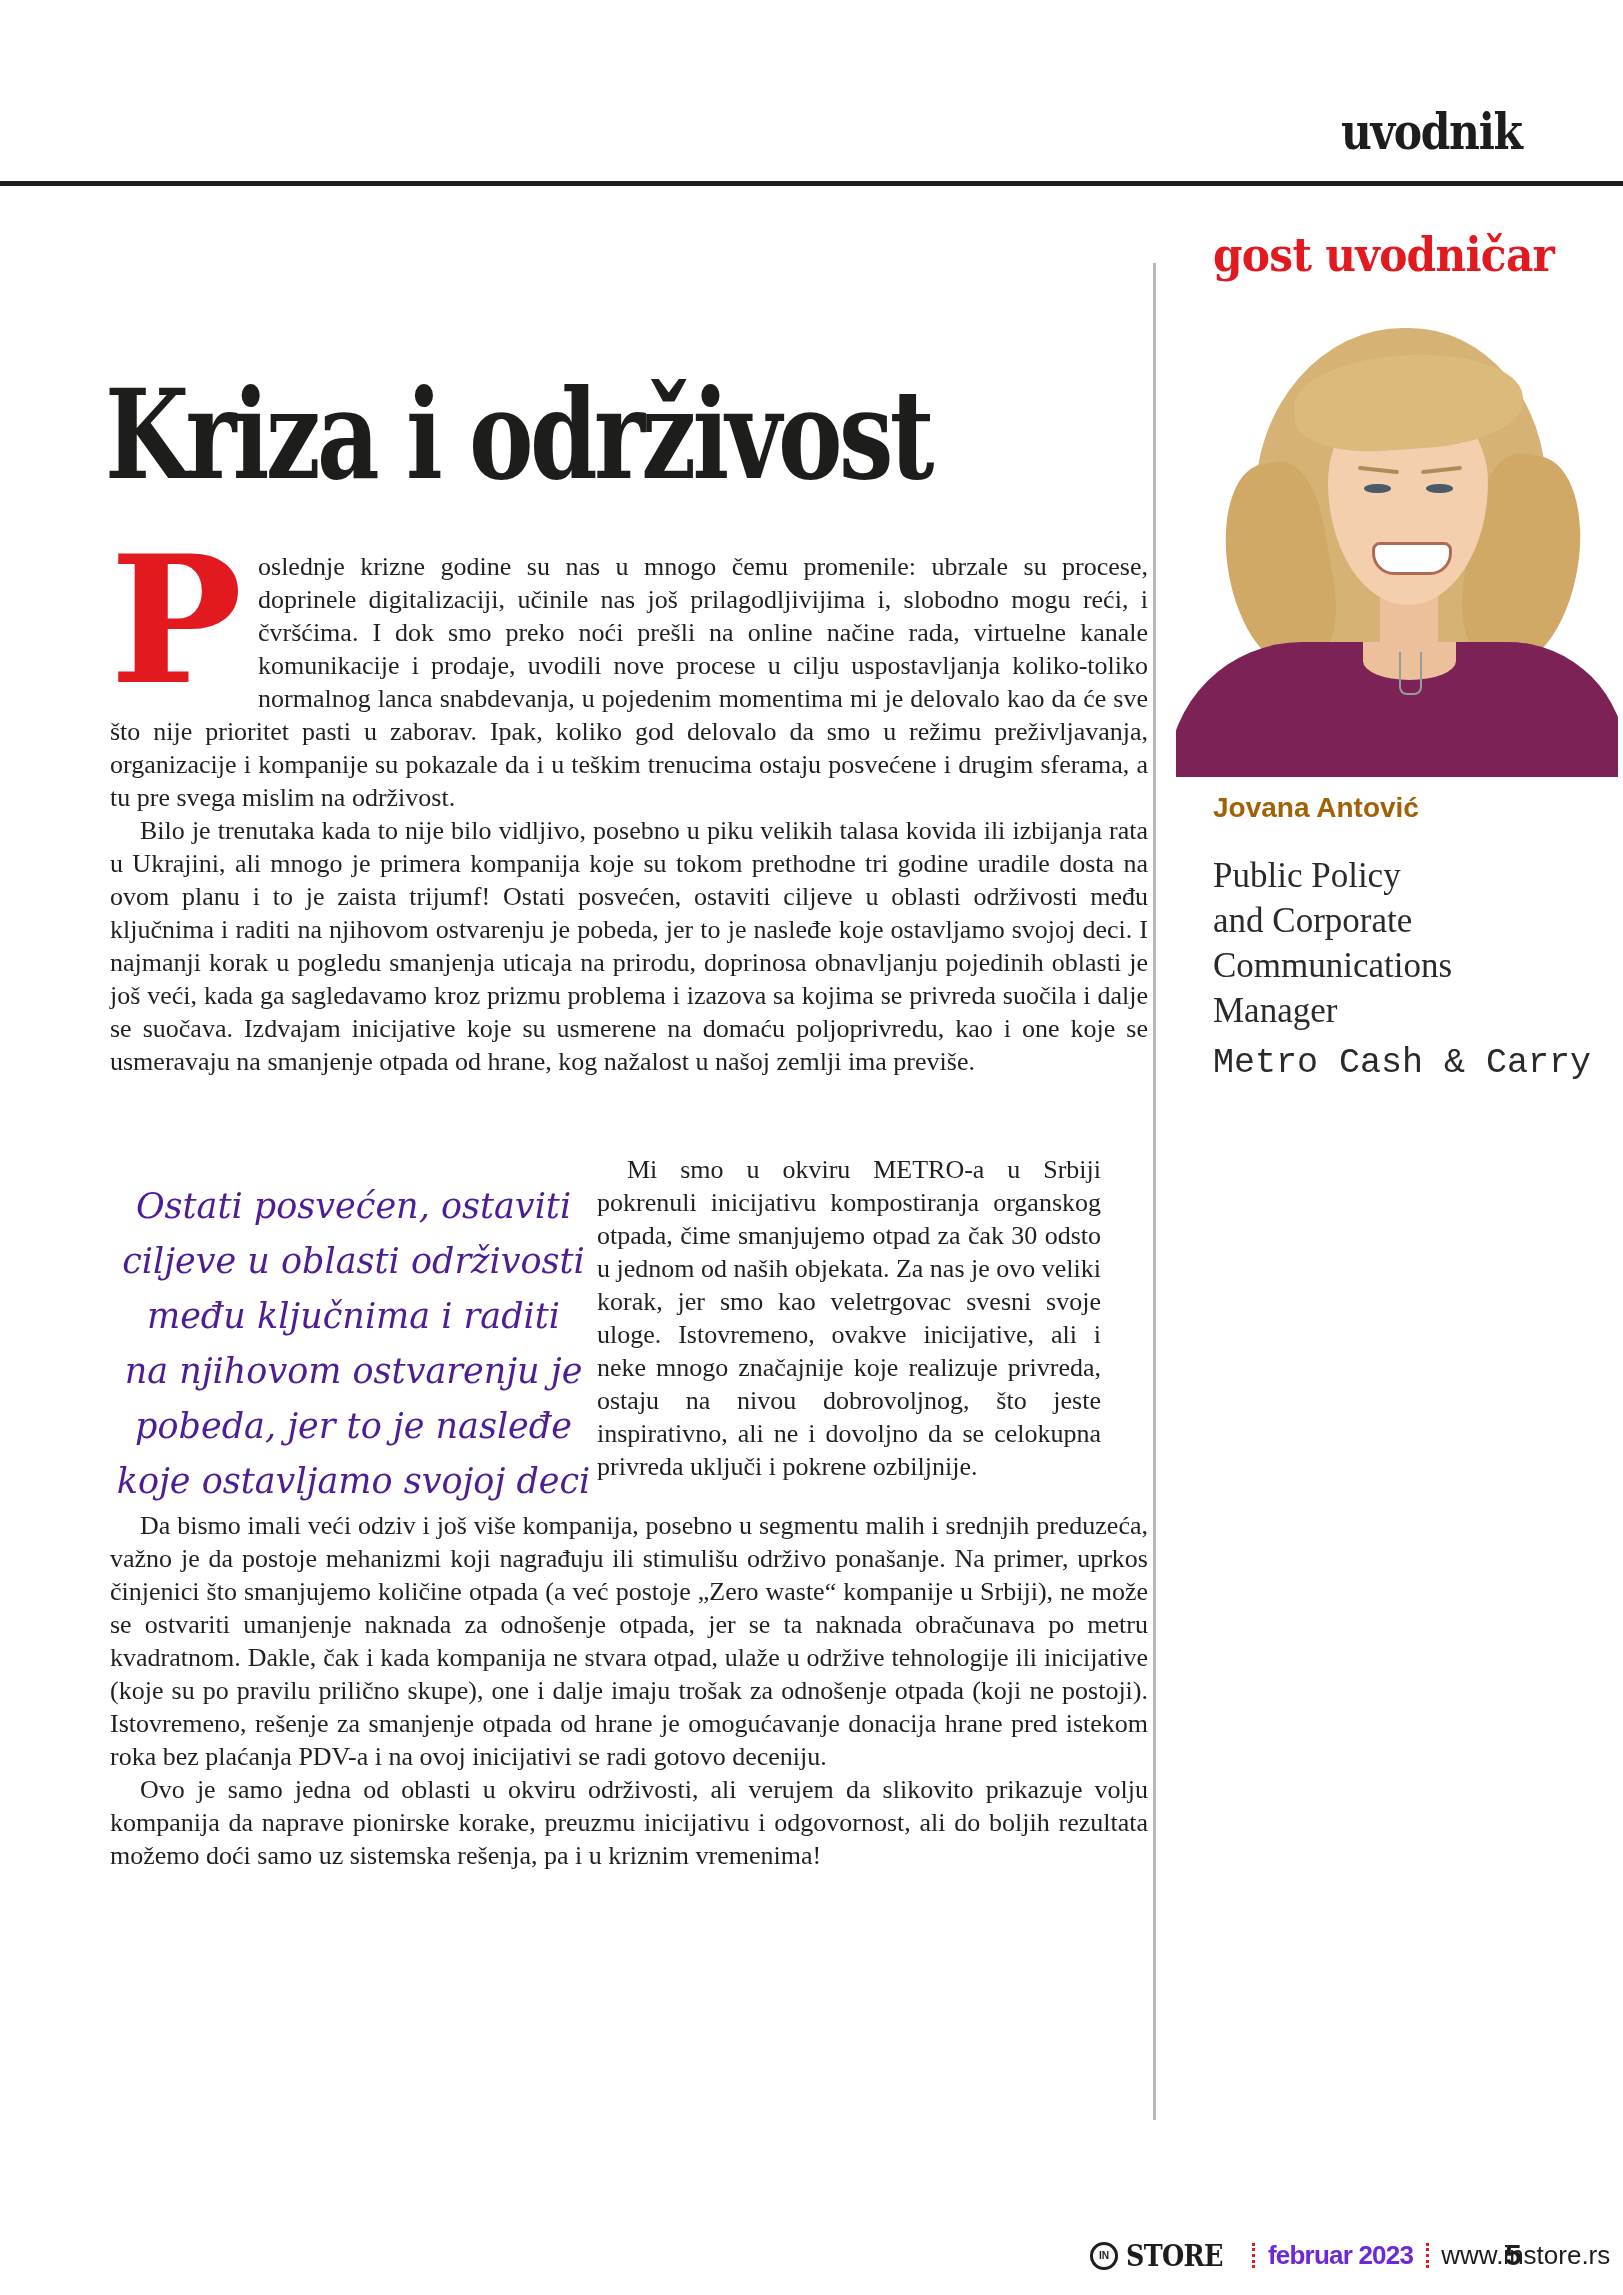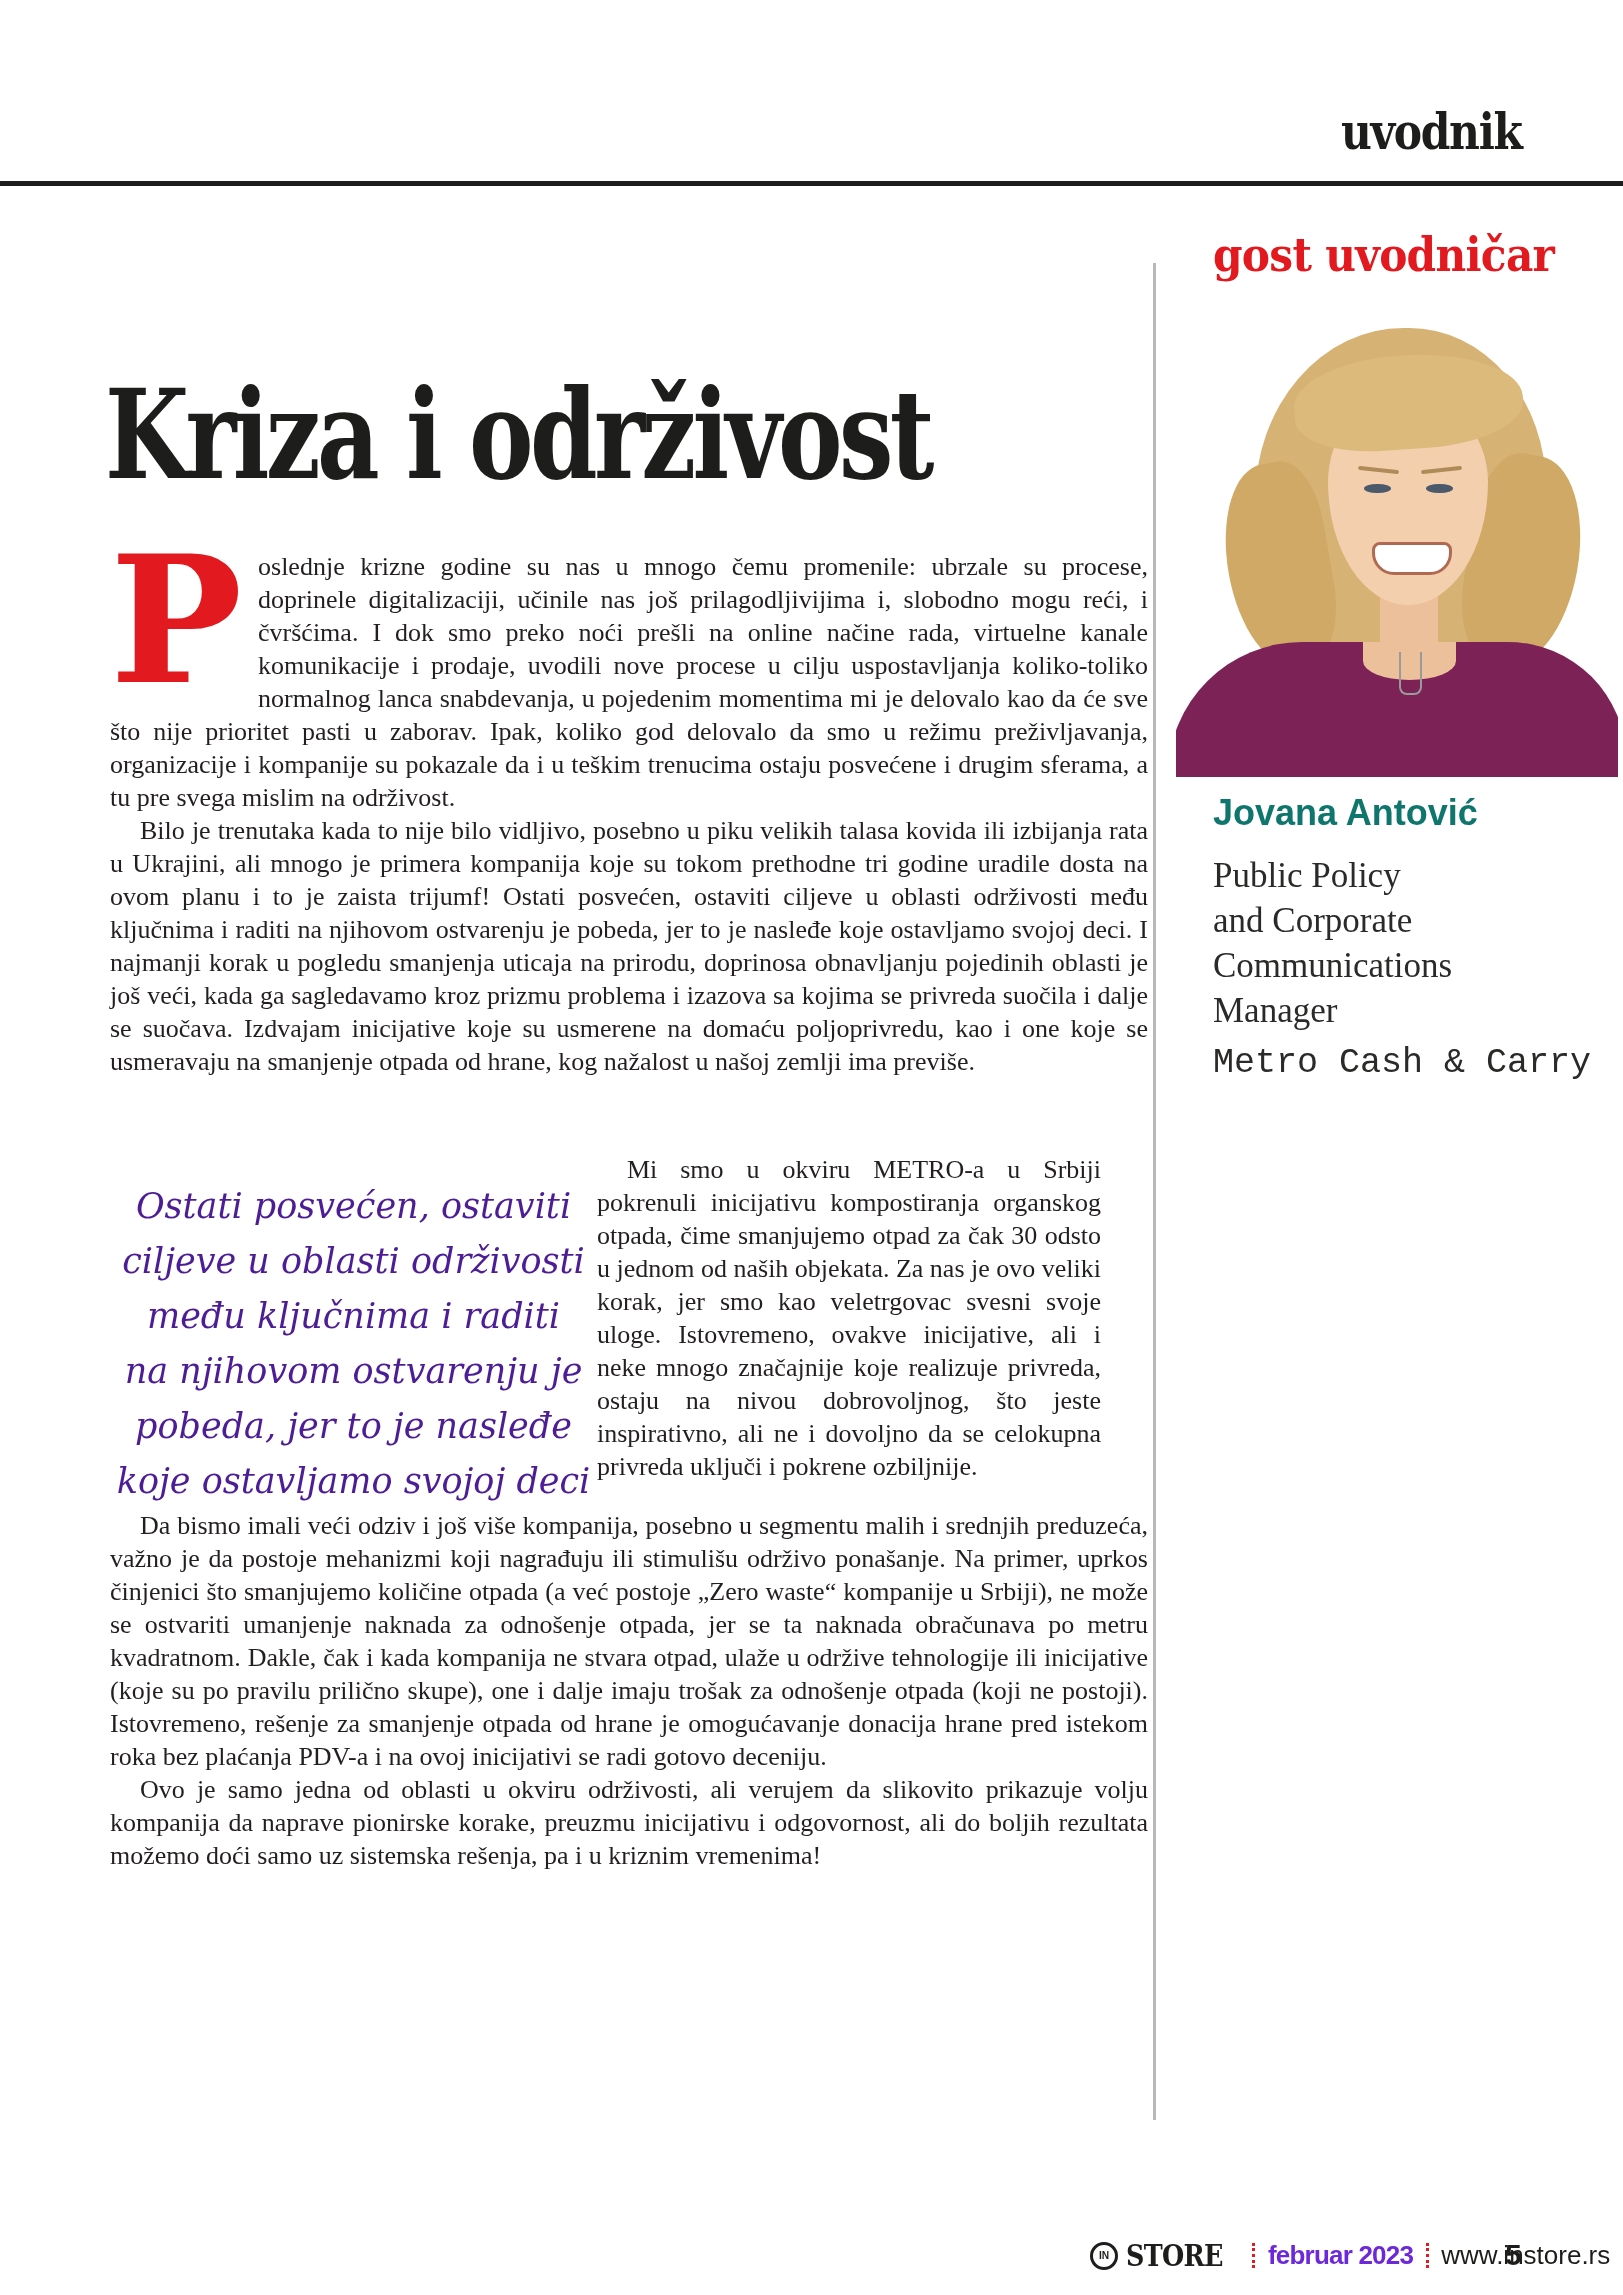--- a/index.html
+++ b/index.html
@@ -105,21 +105,21 @@
   .sweater{left:-7.9px; top:328px; width:458px; height:141px;
     background:#7c2256; border-radius:134px 118px 0 0;}
   .chest2{left:187px; top:328px; width:93px; height:38px;
     background:#edc09c; border-radius:0 0 50% 50%;}
   .necklace{left:223px; top:338px; width:19px; height:41px;
     border-left:2.4px solid #9a9a9a; border-right:2.4px solid #9a9a9a;
     border-bottom:2.4px solid #9a9a9a; border-radius:0 0 7.9px 7.9px;}
   .sidebar-name{
     position:absolute; left:1213px; top:792px;
     font-family:"Liberation Sans", sans-serif;
-    font-weight:bold; font-size:36px; color:#0f766e;
+    font-weight:bold; font-size:28px; color:#a16207;
   }
   .sidebar-role{
     position:absolute; left:1213px; top:853px;
     font-family:Liberation Serif, serif;
     font-size:35px; line-height:45px; color:#2b2a29;
     white-space:pre-line;
   }
   .sidebar-company{
     position:absolute; left:1213px; top:1043px;
     font-family:Liberation Mono, monospace;

